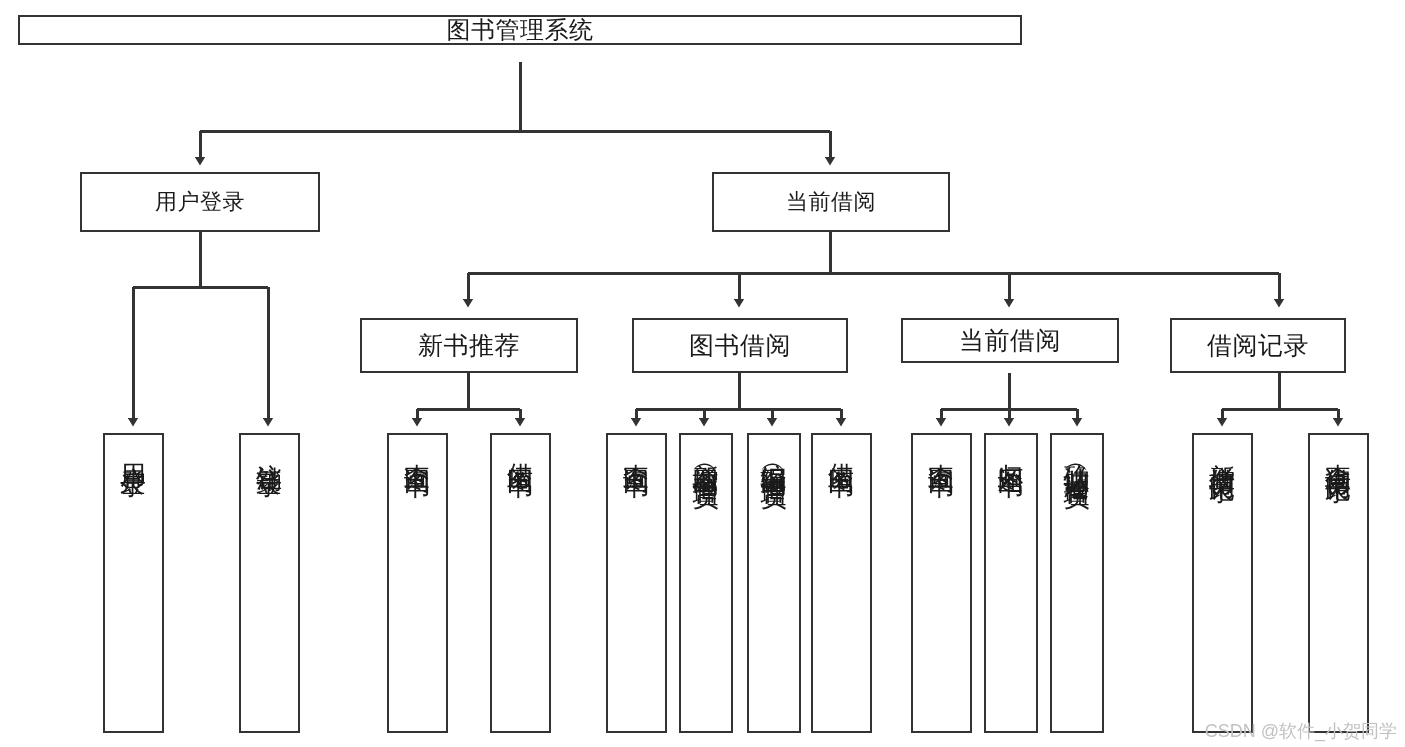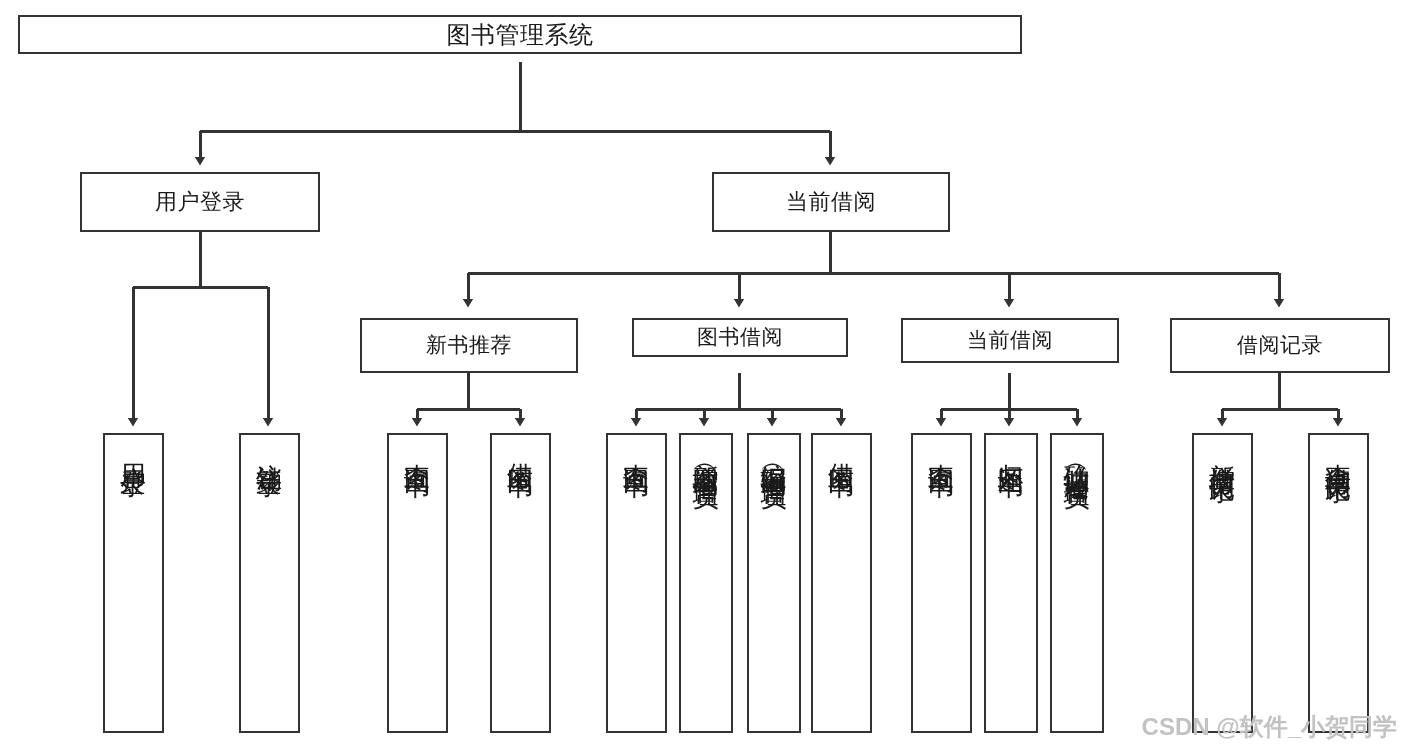--- a/index.html
+++ b/index.html
@@ -43,21 +43,21 @@
   
   .node.root .label {
     font-size: 24px;
   }
   
   .node.lvl2 .label {
     font-size: 22px;
   }
   
   .node.lvl3 .label {
-    font-size: 21px;
+    font-size: 25px;
   }
   
   .node.leaf {
     align-items: flex-start;
     justify-content: center;
     padding-top: 8px;
   }
   .node.leaf .label {
     writing-mode: vertical-rl;
     text-orientation: upright;
@@ -66,26 +66,25 @@
     letter-spacing: 3px;
     white-space: nowrap;
   }
   .node.leaf.tall .label {
     font-size: 26px;
   }
   .watermark {
     position: absolute;
     right: 8px;
     bottom: 4px;
-    font-size: 24px;
+    font-size: 18px;
     color: #c2c2c2;
     font-family: "Liberation Sans", "DejaVu Sans", sans-serif;
     white-space: nowrap;
     user-select: none;
-    font-weight: bold;
   }
 </style>
 </head>
 <body>
 
 <div id="canvas">
 
   <svg class="connectors" viewBox="0 0 1405 747" xmlns="http://www.w3.org/2000/svg">
     <defs>
       <marker id="arrow" markerWidth="9" markerHeight="11" refX="1.5" refY="5.5" orient="auto" markerUnits="userSpaceOnUse">
@@ -129,45 +128,45 @@
       <path d="M1009,409 L1009,419" marker-end="url(#arrow)"></path>
       <path d="M1077,409 L1077,419" marker-end="url(#arrow)"></path>
 
       <path d="M1279,373 L1279,409"></path>
       <path d="M1222,409 L1338,409"></path>
       <path d="M1222,409 L1222,419" marker-end="url(#arrow)"></path>
       <path d="M1338,409 L1338,419" marker-end="url(#arrow)"></path>
     </g>
   </svg>
 
-  <div class="node root" style="left:18px; top:15px; width:1004px; height:39px;">
+  <div class="node root" style="left:18px; top:15px; width:1004px; height:30px;">
     <span class="label">图书管理系统</span>
   </div>
 
   <div class="node lvl2" style="left:80px; top:172px; width:240px; height:60px;">
     <span class="label">用户登录</span>
   </div>
 
   <div class="node lvl2" style="left:712px; top:172px; width:238px; height:60px;">
     <span class="label">当前借阅</span>
   </div>
 
   <div class="node lvl3" style="left:360px; top:318px; width:218px; height:55px;">
     <span class="label">新书推荐</span>
   </div>
 
-  <div class="node lvl3" style="left:632px; top:318px; width:216px; height:39px;">
+  <div class="node lvl3" style="left:632px; top:318px; width:216px; height:55px;">
     <span class="label">图书借阅</span>
   </div>
 
   <div class="node lvl3" style="left:901px; top:318px; width:218px; height:45px;">
     <span class="label">当前借阅</span>
   </div>
 
-  <div class="node lvl3" style="left:1170px; top:318px; width:220px; height:55px;">
+  <div class="node lvl3" style="left:1170px; top:318px; width:176px; height:55px;">
     <span class="label">借阅记录</span>
   </div>
 
   <div class="node leaf" style="left:103px; top:433px; width:61px; height:300px;">
     <span class="label">用户登录</span>
   </div>
 
   <div class="node leaf" style="left:239px; top:433px; width:61px; height:300px;">
     <span class="label">注销登录</span>
   </div>

